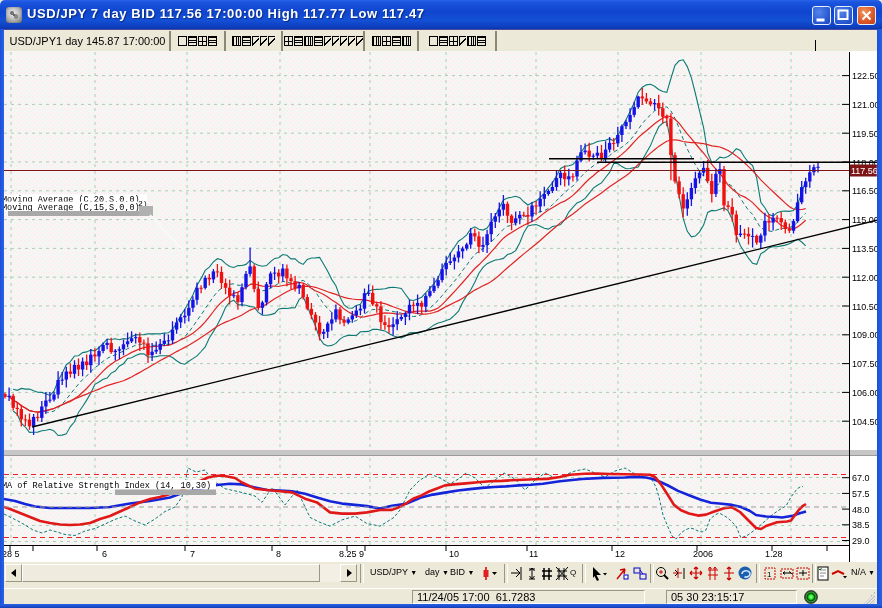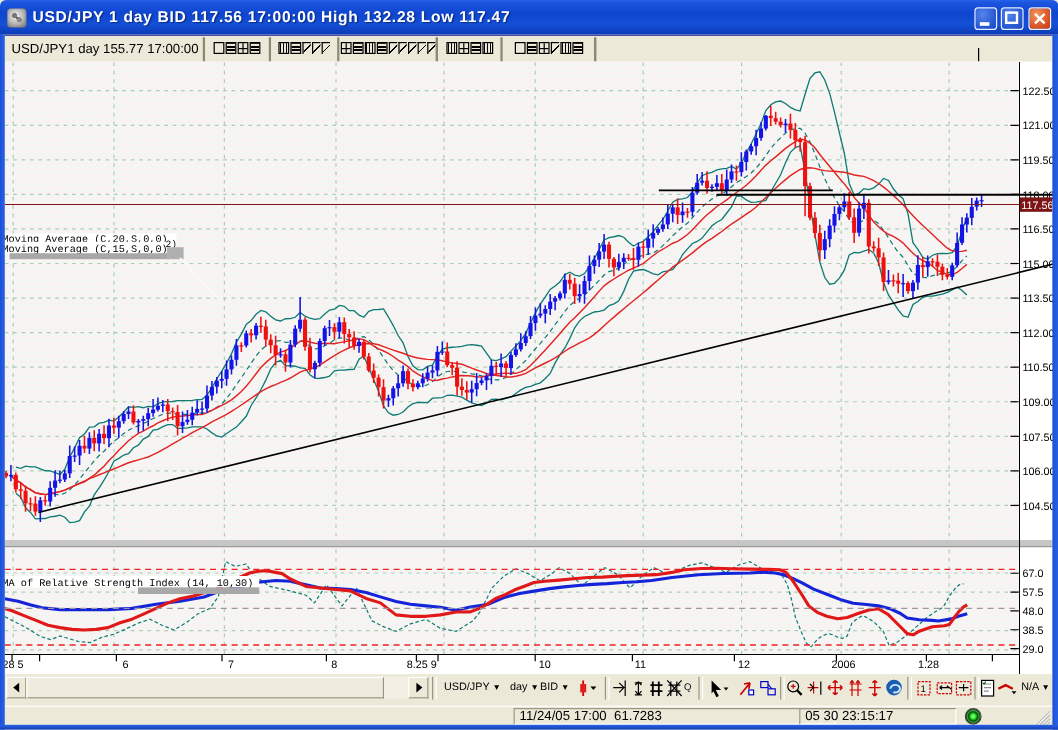--- a/index.html
+++ b/index.html
@@ -418,40 +418,40 @@
       <rect x="139" y="206" width="14" height="10" fill="#b0b0b0"></rect>
       <line x1="150" y1="215" x2="182" y2="249" stroke="#fafafa" stroke-width="2" opacity="0.85"></line>
       <rect x="0" y="480" width="216" height="9.5" fill="#fff"></rect>
       <text x="2" y="488" fill="#000">MA of Relative Strength Index (14, 10,30)</text>
       <rect x="115" y="489.5" width="101" height="5.5" fill="#a8a8a8"></rect>
     </g>
   </svg>
 
   <div id="title">
     <div id="ticon"></div>
-    <div class="txt">USD/JPY 1 day BID 117.56 17:00:00 High 132.28 Low 117.47</div>
+    <div class="txt">USD/JPY 7 day BID 117.56 17:00:00 High 117.77 Low 117.47</div>
     <div class="wbtn min" style="left:812px;">
         <svg width="17" height="17" style="position:absolute;left:0;top:0;">
           <rect x="3.5" y="11.5" width="8" height="3" fill="#fff"></rect>
         </svg>
       </div>
     <div class="wbtn max" style="left:834px;">
         <svg width="17" height="17" style="position:absolute;left:0;top:0;">
           <rect x="3.5" y="3.5" width="9" height="8.5" fill="none" stroke="#fff" stroke-width="2"></rect>
         </svg>
       </div>
     <div class="wbtn close" style="left:857px;">
         <svg width="17" height="17" style="position:absolute;left:0;top:0;">
           <path d="M4.5 4.5l8 8M12.5 4.5l-8 8" stroke="#fff" stroke-width="2"></path>
         </svg>
       </div>
   </div>
 
   <div id="tabs">
-    <div class="tab" style="left:2px;width:165px;">USD/JPY1 day 155.77 17:00:00</div>
+    <div class="tab" style="left:2px;width:165px;">USD/JPY1 day 145.87 17:00:00</div>
     <div class="tab" style="left:167px;width:55px;"><span class="k ko"></span><span class="k kh"></span><span class="k kx"></span><span class="k kh"></span></div>
     <div class="tab" style="left:222px;width:57px;"><span class="k kv"></span><span class="k kh"></span><span class="k kk"></span><span class="k kk"></span><span class="k kk"></span></div>
     <div class="tab" style="left:279px;width:82px;"><span class="k kx"></span><span class="k kh"></span><span class="k kv"></span><span class="k kh"></span><span class="k kk"></span><span class="k kk"></span><span class="k kk"></span><span class="k kk"></span><span class="k kk"></span></div>
     <div class="tab" style="left:361px;width:54px;"><span class="k kv"></span><span class="k kx"></span><span class="k kh"></span><span class="k kv"></span></div>
     <div class="tab" style="left:415px;width:78px;"><span class="k ko"></span><span class="k kh"></span><span class="k kx"></span><span class="k kk"></span><span class="k kv"></span><span class="k kh"></span></div>
     <div style="position:absolute;left:811px;top:10px;width:1px;height:11px;background:#000;"></div>
   </div>
 
   <div id="toolrow">
     <div id="sbar">
@@ -545,21 +545,21 @@
           <path d="M3 4l1 1 1.5-2" stroke="#060" fill="none"></path>
         </svg></div>
       <div class="tbtn" style="left:826px;width:18px;"><svg width="18" height="17">
           <path d="M2 9l6-3 6 3" stroke="#c00" stroke-width="2" fill="none"></path>
           <path d="M13 11l4 0-2 2.5z" fill="#000"></path>
         </svg></div>
       <div class="tlbl" style="left:847px;">N/A <span style="font-size:7px;">▼</span></div>
   </div>
 
   <div id="status">
-    <div class="spanel" style="left:424px;width:268px;">11/24/05 17:00&nbsp;&nbsp;61.7283</div>
+    <div class="spanel" style="left:408px;width:233px;">11/24/05 17:00&nbsp;&nbsp;61.7283</div>
     <div class="spanel" style="left:662px;width:131px;">05 30 23:15:17</div>
     <div style="position:absolute;left:800px;top:1px;width:14px;height:14px;border-radius:50%;
       background:radial-gradient(circle,#7f7 12%,#1c1 30%,#141 45%,#3a3 58%,#131 70%,#888 82%,#555 95%);border:1px solid #444;box-sizing:border-box;"></div>
     <div style="position:absolute;right:2px;top:3px;width:12px;height:12px;
       background:linear-gradient(135deg,transparent 50%,#aaa 50%,#fff 60%,#aaa 65%,transparent 70%,transparent 75%,#aaa 78%,#fff 85%,#aaa 90%,transparent 92%);"></div>
   </div>
 
   <div id="bL"></div>
     <div id="bR"></div>
     <div id="bB"></div>

